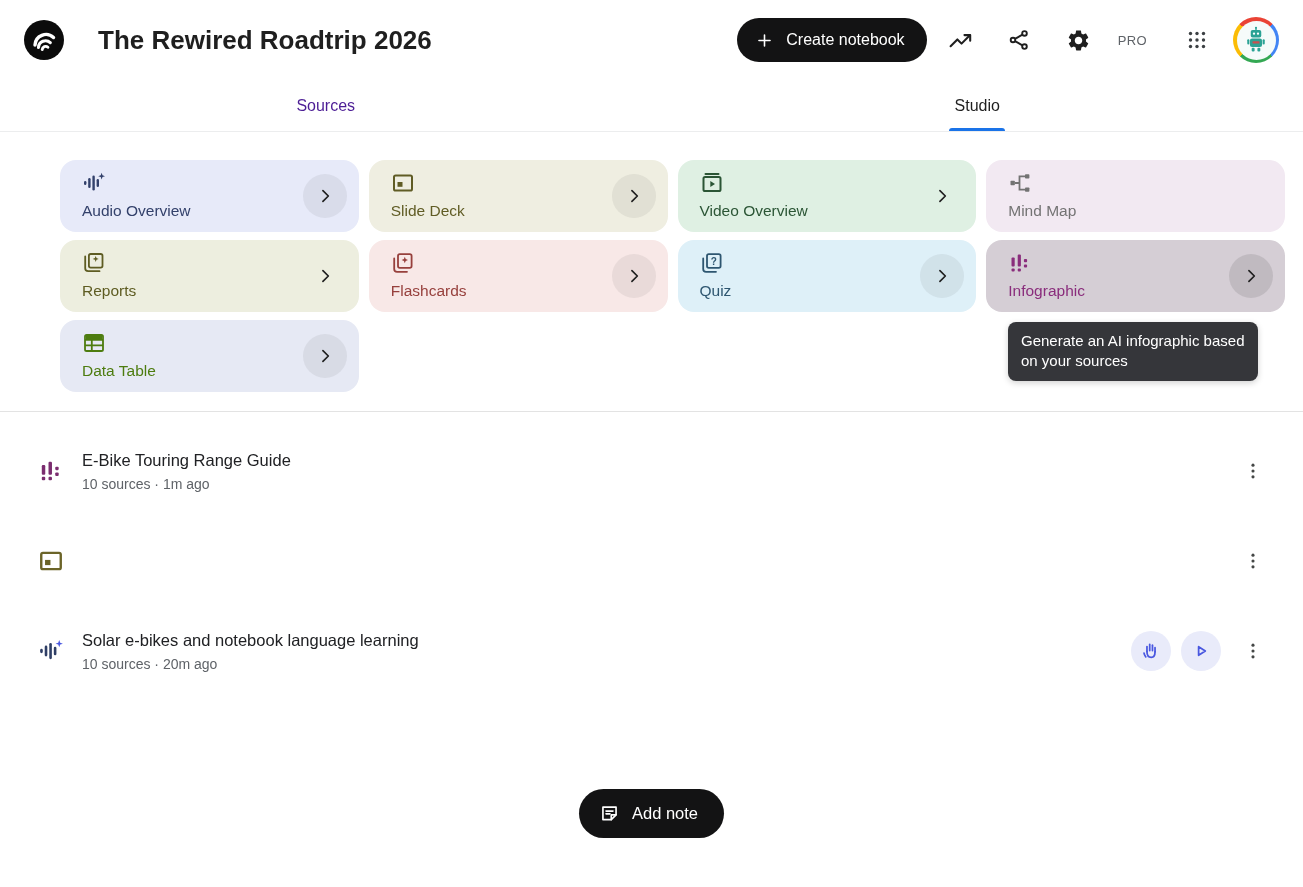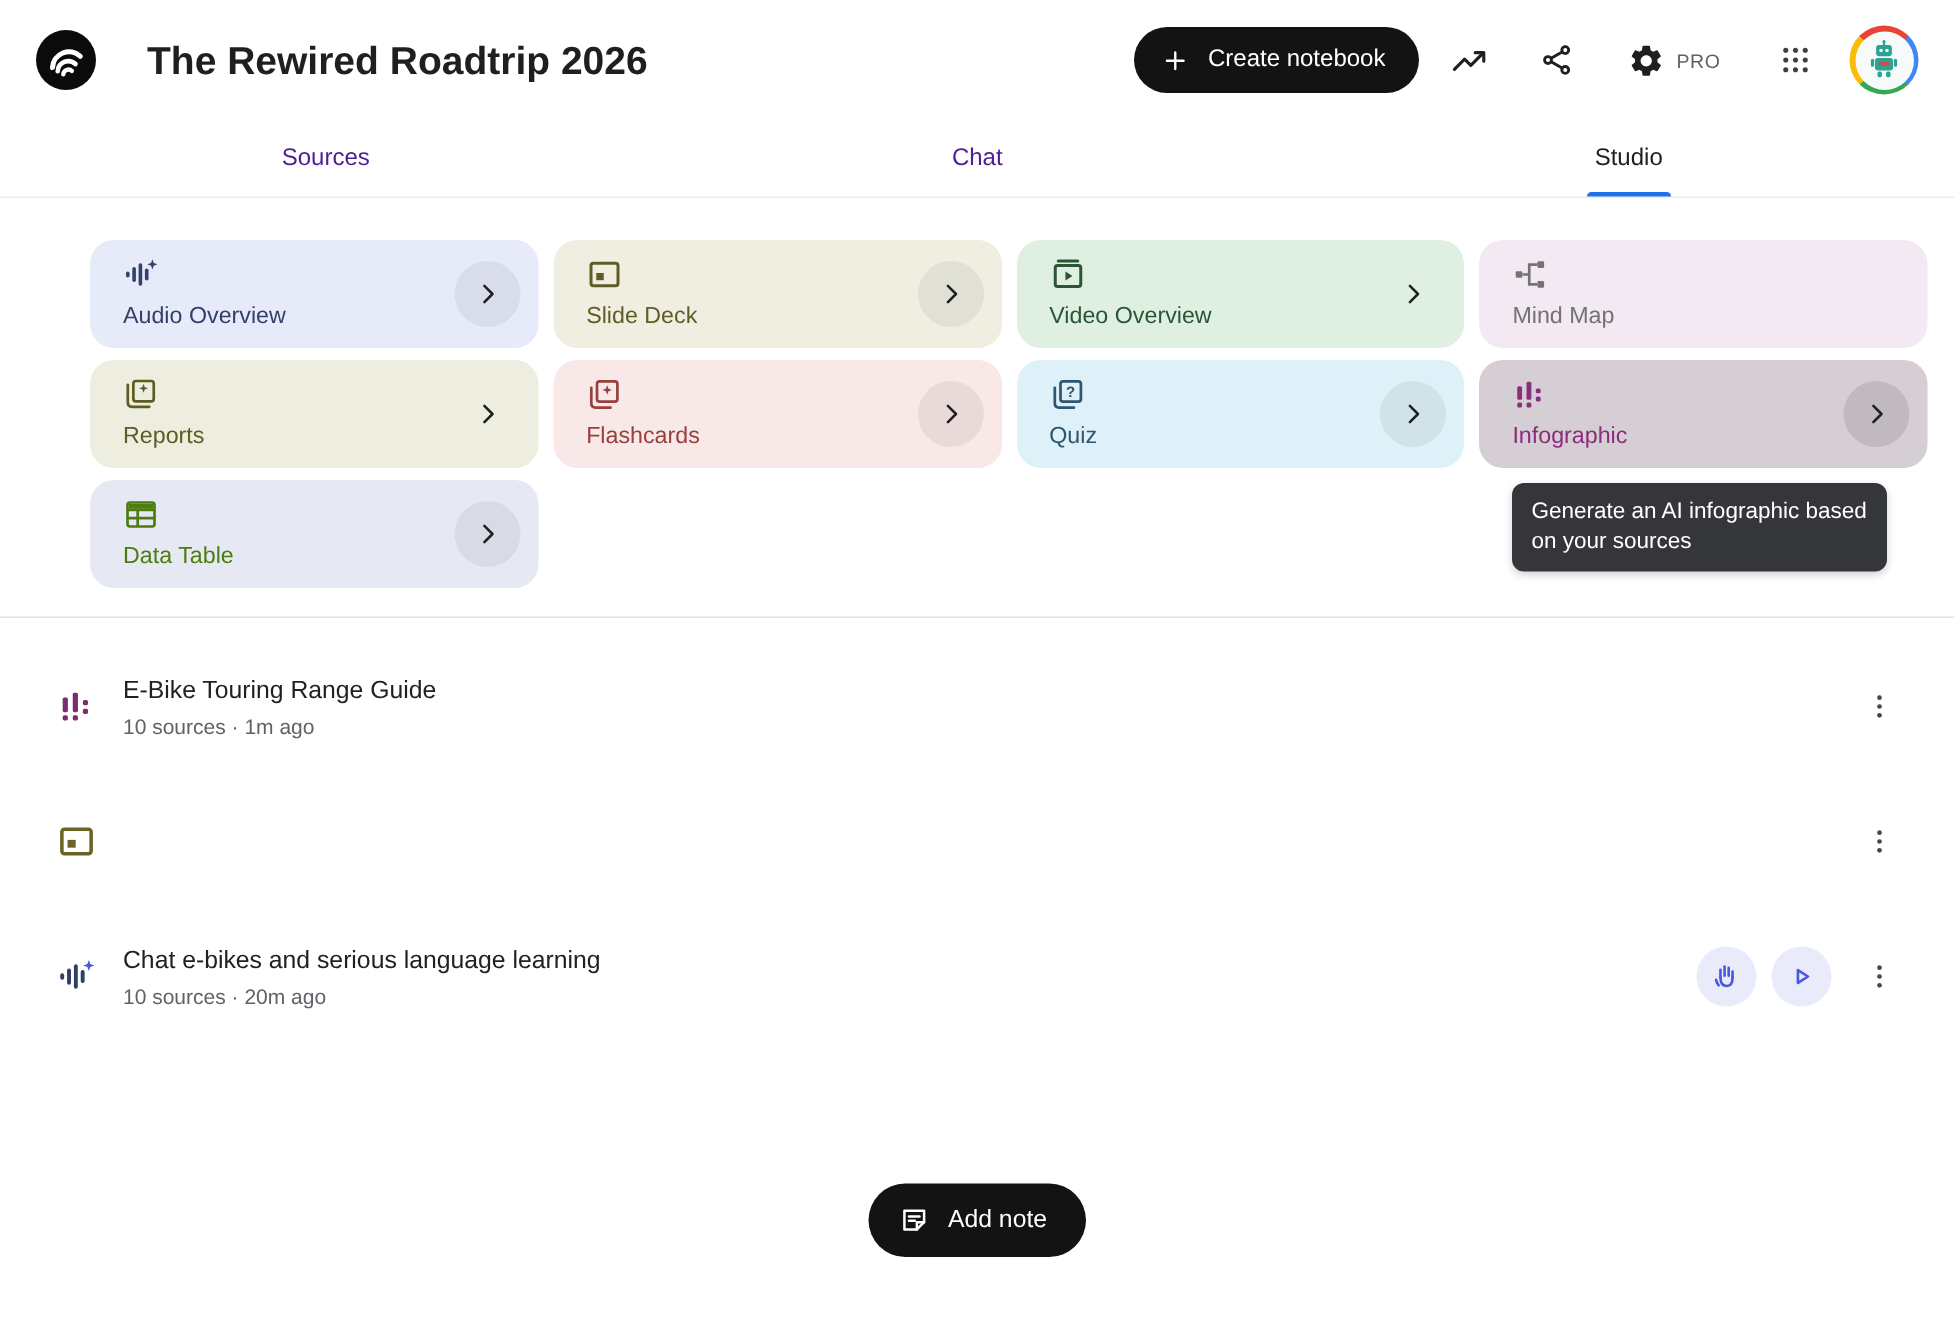--- a/index.html
+++ b/index.html
@@ -20,21 +20,21 @@
     padding:0 22px 0 18px; cursor:pointer;
   }
   .icon-btn {
     width:40px; height:40px; border:none; background:transparent; border-radius:50%;
     display:flex; align-items:center; justify-content:center; cursor:pointer; padding:0;
   }
   .icon-btn svg { display:block; }
   .ib-trending { margin-left:14px; }
   .ib-share { margin-left:18px; }
   .ib-gear { margin-left:20px; }
-  .pro-badge { font-size:13px; color:#5f6368; letter-spacing:.4px; margin:0 14px 0 0; }
+  .pro-badge { font-size:13px; color:#5f6368; letter-spacing:.4px; margin:0 14px 0 19px; }
   .ib-apps { margin-left:16px; }
   .avatar-btn { width:46px; height:46px; border-radius:50%; border:none; padding:0; cursor:pointer; margin-left:16px;
     background:conic-gradient(from -45deg, #ea4335 0 25%, #4285f4 25% 50%, #34a853 50% 75%, #fbbc05 75% 100%);
     display:flex; align-items:center; justify-content:center; }
   .avatar-inner { width:39px; height:39px; border-radius:50%; background:#f6fbfa; display:flex; align-items:center; justify-content:center; }
   
   .tabs { display:flex; height:52px; border-bottom:1px solid #ecedee; }
   .tab { flex:1; display:flex; align-items:center; justify-content:center; font-size:16px;
     color:#4c1d95; cursor:pointer; position:relative; }
   .tab.active { color:#1f1f1f; }
@@ -154,24 +154,20 @@
       </span>
     </button>
   </div>
 </div>
 
 <div class="tabs">
   <div class="tab">
     <span>Sources</span>
 
   </div>
-  <div class="tab">
-    <span>Chat</span>
-
-  </div>
   <div class="tab active">
     <span>Studio</span>
     <span class="underline" style="background: rgb(26, 115, 232);"></span>
   </div>
 </div>
 
 <div class="studio-grid">
 
   <div class="card" style="background: rgb(231, 234, 249); color: rgb(51, 65, 107);">
     <svg class="card-icon" viewBox="0 0 24 24" fill="currentColor">
@@ -346,21 +342,21 @@
 
   <div class="artifact-row">
     <svg class="artifact-icon" viewBox="0 0 24 24" fill="currentColor" style="color: rgb(47, 63, 102);">
       <rect x="2" y="10" width="2.4" height="4" rx="1.2"></rect>
         <rect x="6.2" y="7" width="2.4" height="10" rx="1.2"></rect>
       <rect x="10.4" y="4.5" width="2.4" height="15" rx="1.2"></rect>
         <rect x="14.6" y="8" width="2.4" height="8" rx="1.2"></rect>
       <path d="M19.6 1.8 L20.5 4.3 L23 5.2 L20.5 6.1 L19.6 8.6 L18.7 6.1 L16.2 5.2 L18.7 4.3 Z" fill="#4a58e0"></path>
     </svg>
     <div class="artifact-text">
-      <div class="artifact-title">Chat e-bikes and serious language learning</div>
+      <div class="artifact-title">Solar e-bikes and notebook language learning</div>
       <div class="artifact-meta">10 sources · 20m ago</div>
     </div>
     <div class="artifact-actions">
       <button class="round-action" style="color: rgb(74, 88, 224);">
         <svg viewBox="0 0 24 24" width="22" height="22" fill="none" stroke="currentColor" stroke-width="1.9" stroke-linecap="round">
           <path d="M7.6 12.5 V7.2"></path>
             <path d="M10.6 11.5 V4.8"></path>
             <path d="M13.6 11.5 V5.6"></path>
             <path d="M16.4 12.8 V8.4"></path>
           <path d="M7.6 12.5 c0 3.9 1.6 6.4 4.7 6.4 c2.9 0 4.1-2.3 4.1-6.1"></path>

